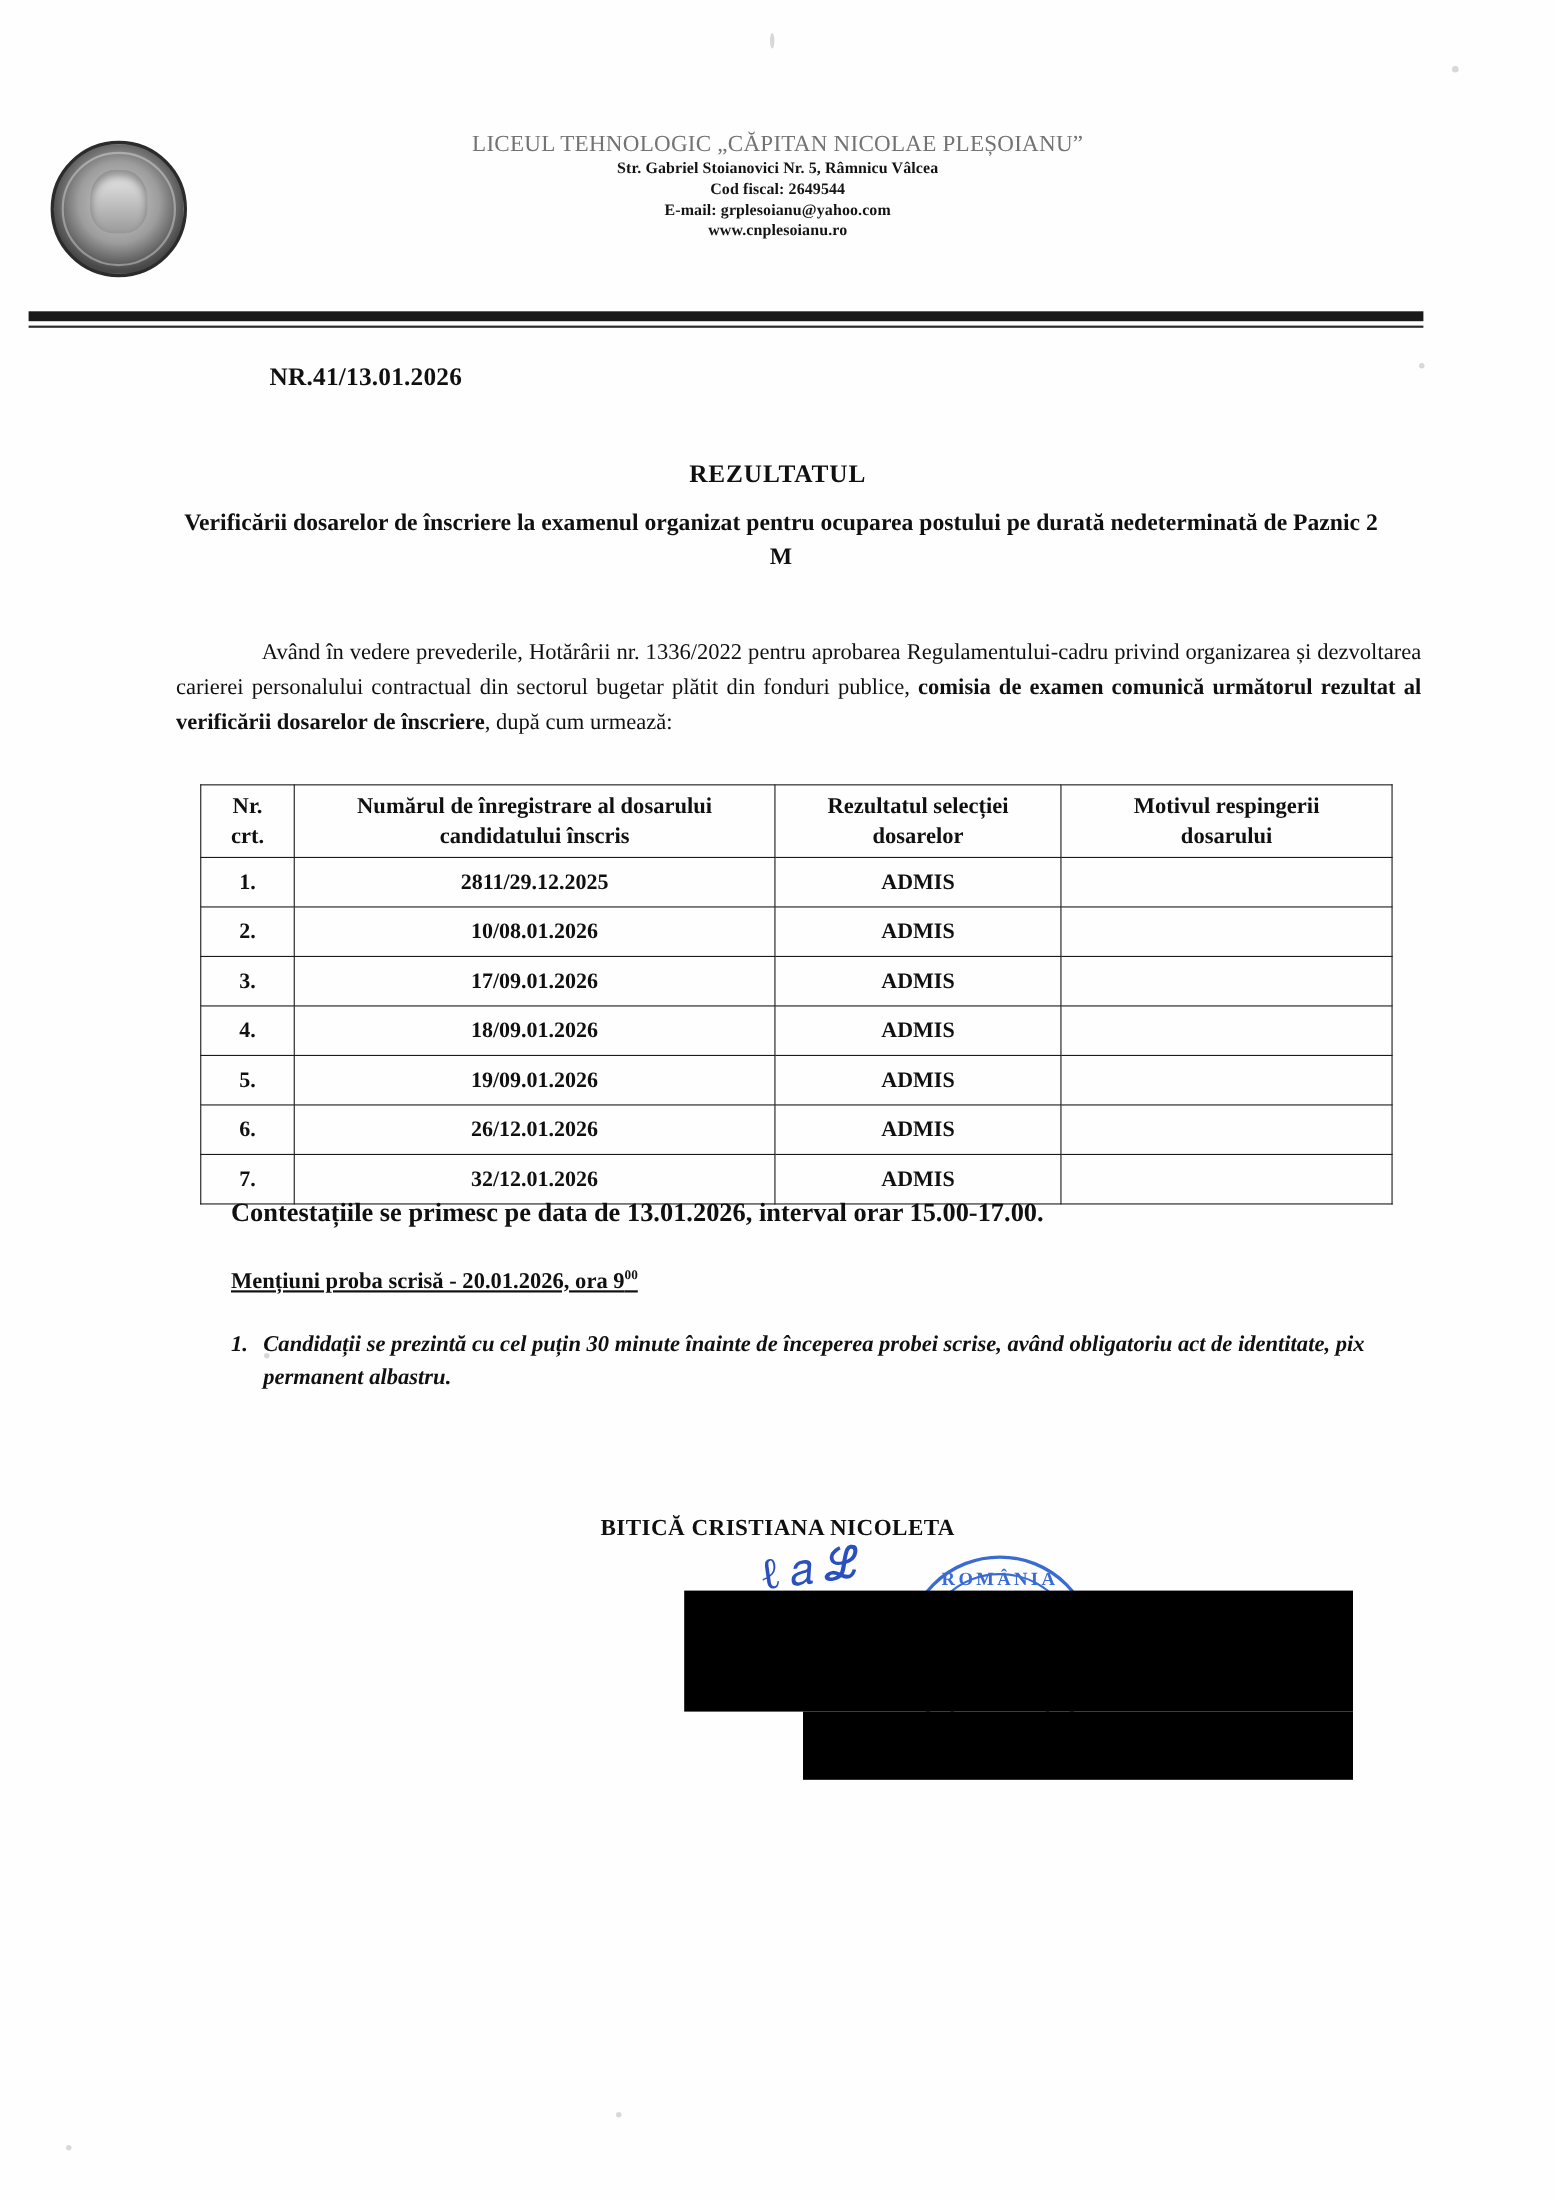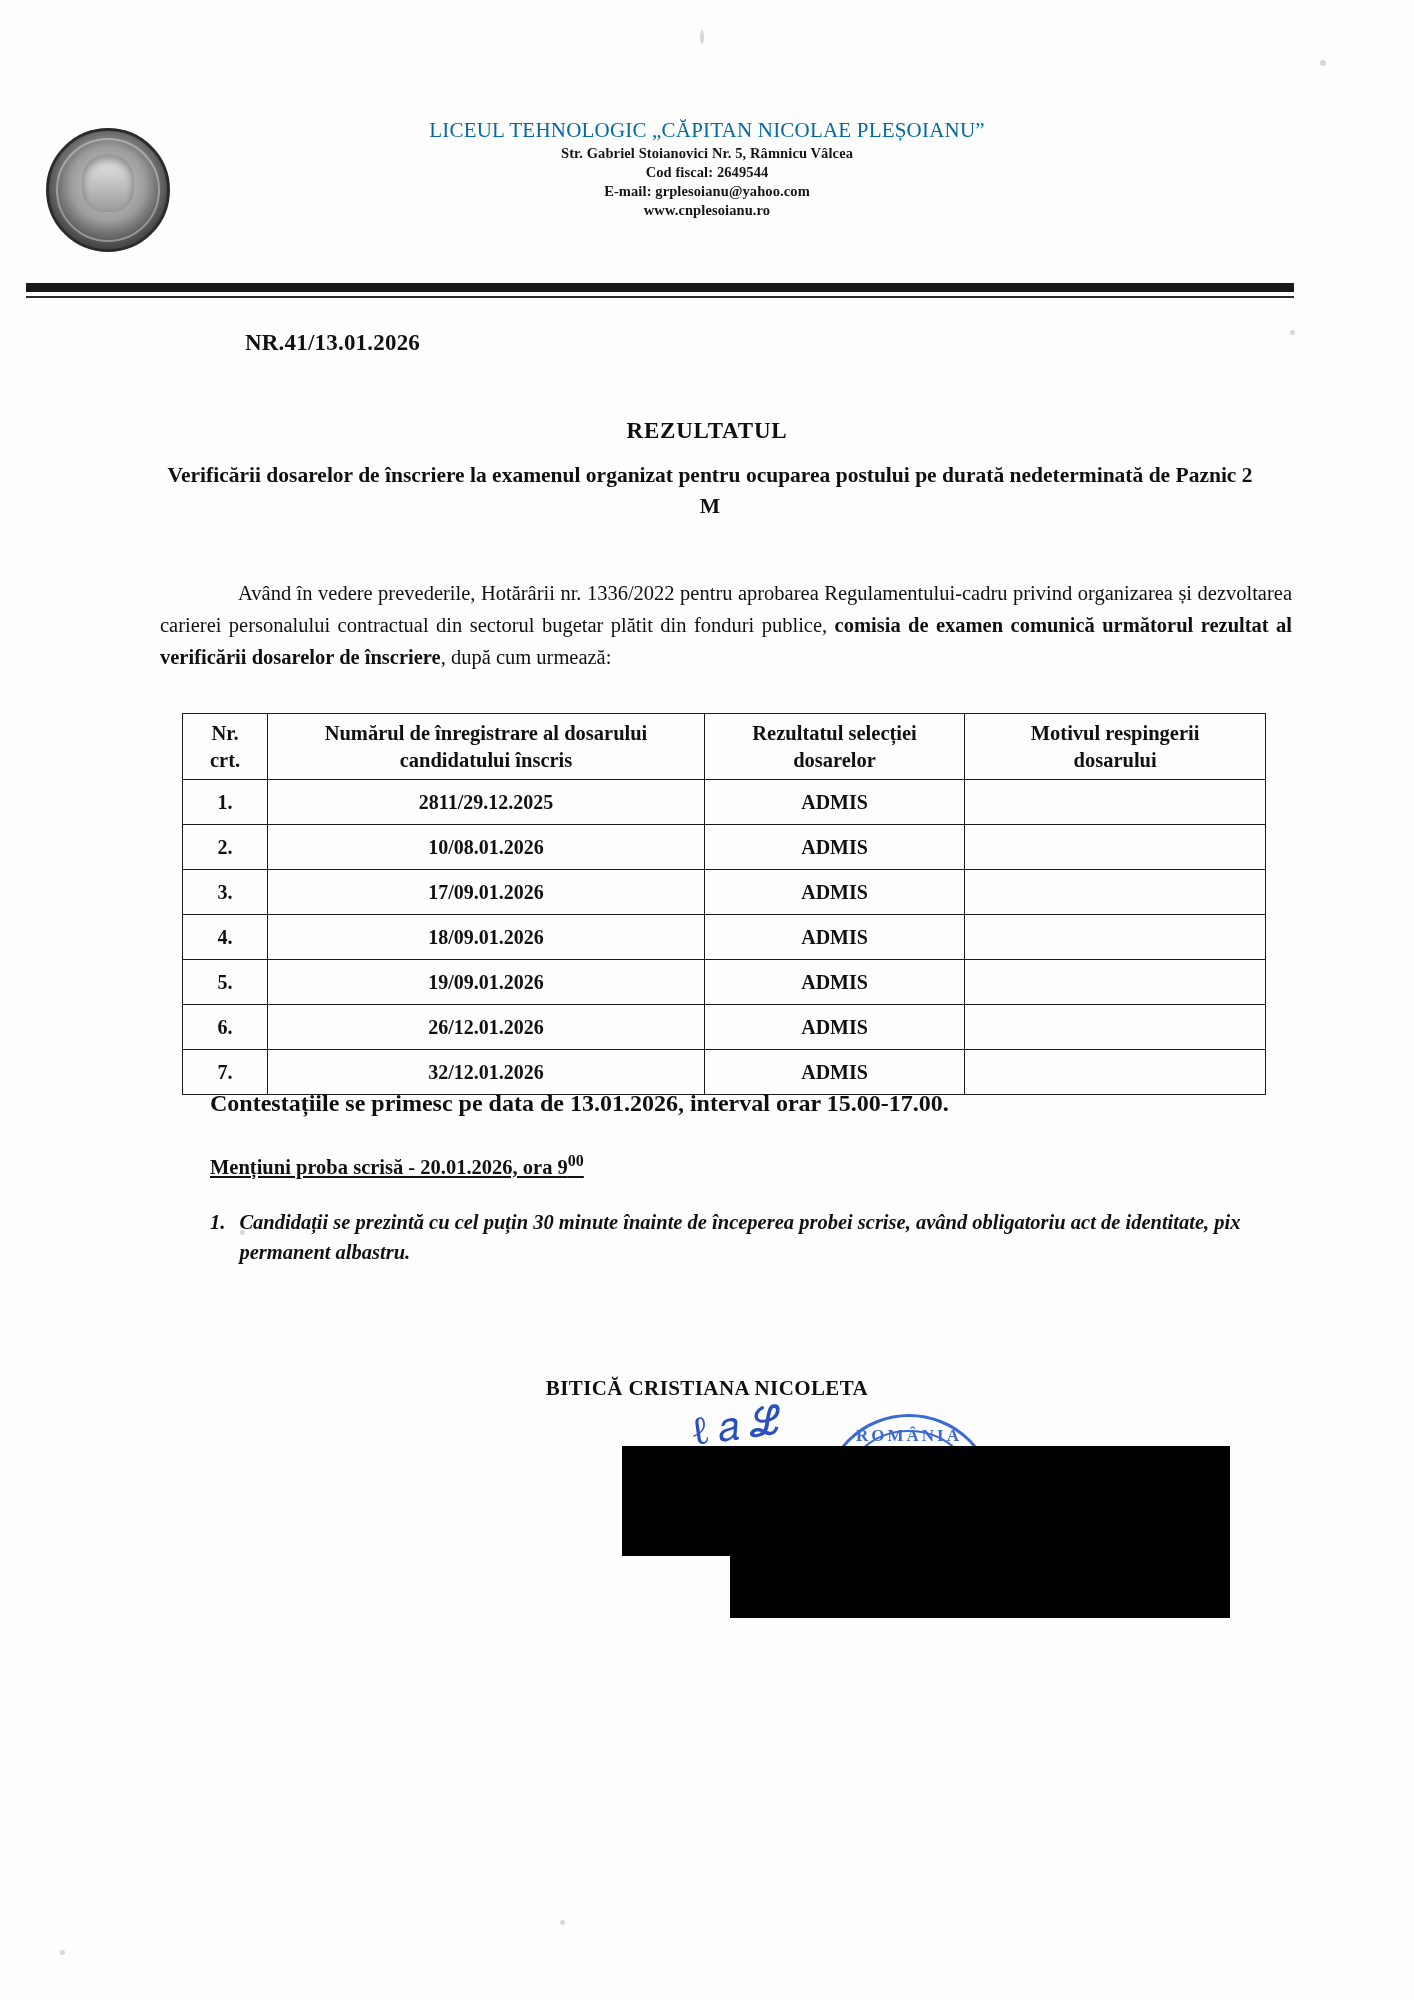--- a/index.html
+++ b/index.html
@@ -26,21 +26,21 @@
   .header {
     position: absolute;
     top: 118px;
     left: 0;
     width: 100%;
     text-align: center;
   }
   .school-name {
     font-size: 21px;
     letter-spacing: 0.2px;
-    color: #0369a1;
+    color: #737373;
   }
   .header-line {
     font-size: 14.5px;
     font-weight: bold;
     color: #141414;
     margin-top: 2px;
     letter-spacing: 0.1px;
   }
 
   
@@ -172,21 +172,21 @@
     font-weight: bold;
   }
   .note-mentiuni {
     position: absolute;
     top: 1152px;
     left: 210px;
     font-size: 20.5px;
     font-weight: bold;
     text-decoration: underline;
   }
-  .note-mentiuni sup { font-size: 16px; }
+  .note-mentiuni sup { font-size: 12px; }
 
   .list-item {
     position: absolute;
     top: 1208px;
     left: 210px;
     width: 1060px;
     font-size: 20.5px;
     font-style: italic;
     font-weight: bold;
     line-height: 1.45;

